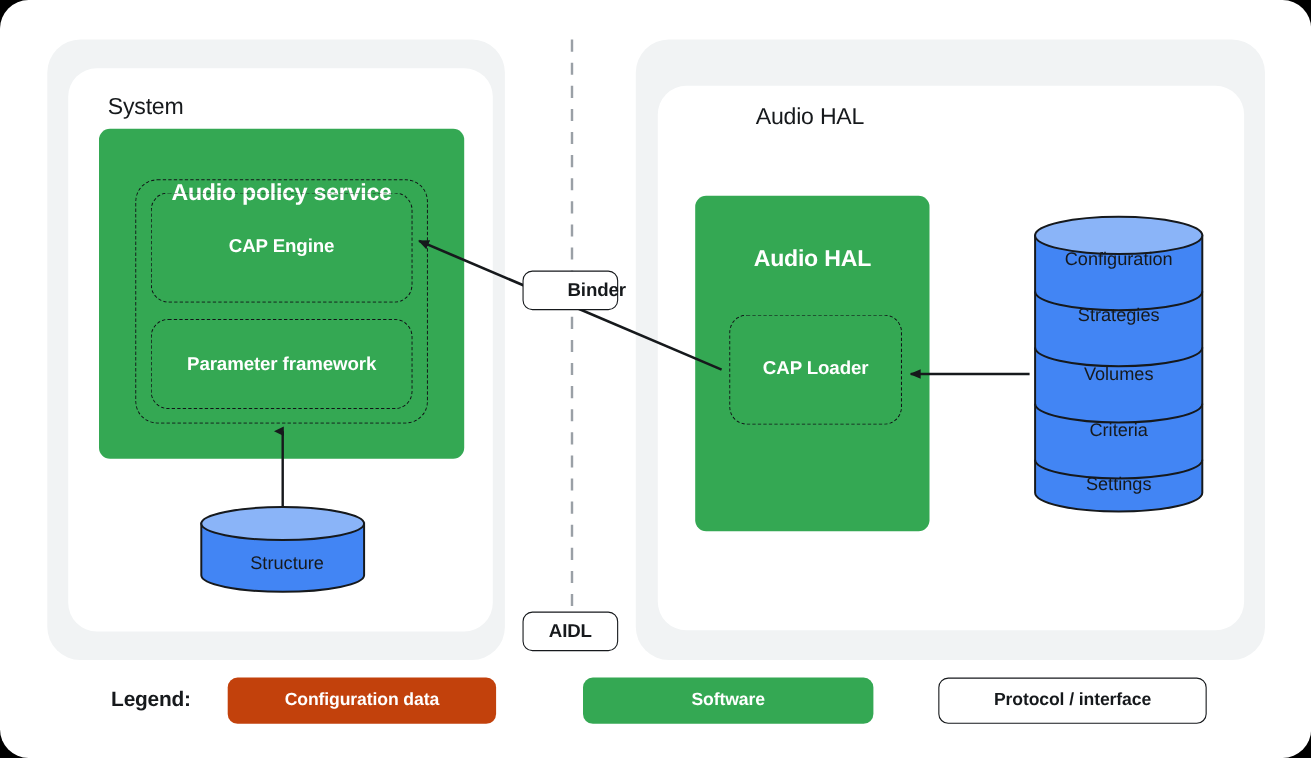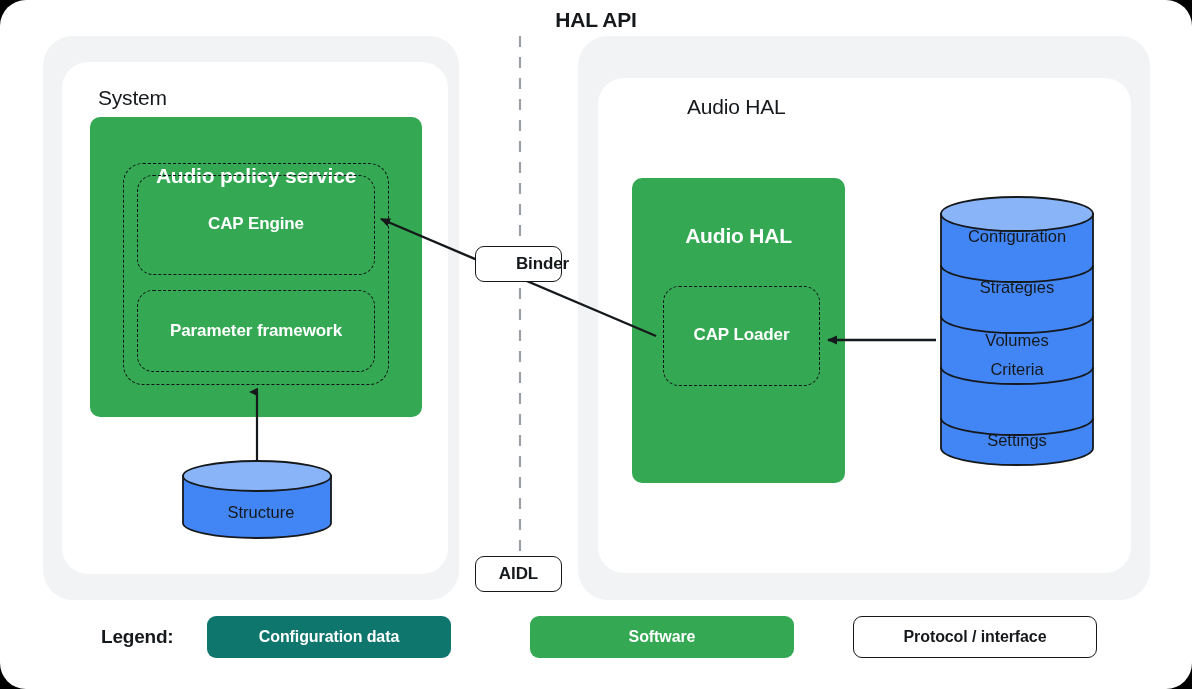--- a/index.html
+++ b/index.html
@@ -102,39 +102,38 @@
     border-radius: 9px;
     display: flex;
     align-items: center;
     justify-content: center;
     font-size: 16px;
     font-weight: bold;
     letter-spacing: -0.1px;
     box-sizing: border-box;
     white-space: nowrap;
   }
-  .chip-blue { background: #0f766e; color: #ffffff; }
+  .chip-blue { background: #c2410c; color: #ffffff; }
   .chip-green { background: #34A853; color: #ffffff; }
   .chip-white { background: #ffffff; color: #16191c; border: 1.6px solid #16191c; }
 
   
   .cyl-text {
     color: #16191c;
     font-size: 16.5px;
     text-align: center;
     white-space: nowrap;
   }
   svg { overflow: visible; }
 </style>
 </head>
 <body>
 
 <div id="root">
 
-  <div class="abs diagram-title" style="left:0; top:8px;">HAL API</div>
 
   <div class="abs grey-panel" style="left:43px; top:36px; width:416px; height:564px;"></div>
   <div class="abs white-panel" style="left:62px; top:62px; width:386px; height:512px;"></div>
 
   <div class="abs section-title" style="left:98px; top:86px;">System</div>
 
   <div class="abs green-box" style="left:90px; top:117px; width:332px; height:300px;">
     <div class="green-label" style="position:absolute; left:0; top:15px;">Audio policy service</div>
   </div>
 
@@ -184,21 +183,21 @@
     <path d="M11 22 L11 256 A76 17 0 0 0 163 256 L163 22 Z" fill="#4285F4" stroke="#16191c" stroke-width="1.8"></path>
     <ellipse cx="87" cy="22" rx="76" ry="17" fill="#8AB4F8" stroke="#16191c" stroke-width="1.8"></ellipse>
     <path d="M11 73 A76 17 0 0 0 163 73" fill="none" stroke="#16191c" stroke-width="1.8"></path>
     <path d="M11 124 A76 17 0 0 0 163 124" fill="none" stroke="#16191c" stroke-width="1.8"></path>
     <path d="M11 175 A76 17 0 0 0 163 175" fill="none" stroke="#16191c" stroke-width="1.8"></path>
     <path d="M11 226 A76 17 0 0 0 163 226" fill="none" stroke="#16191c" stroke-width="1.8"></path>
   </svg>
   <div class="abs cyl-text" style="left:941px; top:227px; width:152px;">Configuration</div>
   <div class="abs cyl-text" style="left:941px; top:278px; width:152px;">Strategies</div>
   <div class="abs cyl-text" style="left:941px; top:331px; width:152px;">Volumes</div>
-  <div class="abs cyl-text" style="left:941px; top:360px; width:152px;">Criteria</div>
+  <div class="abs cyl-text" style="left:941px; top:382px; width:152px;">Criteria</div>
   <div class="abs cyl-text" style="left:941px; top:431px; width:152px;">Settings</div>
 
   <svg class="abs" style="left:0; top:0;" width="1192" height="689">
     <defs>
       <marker id="arrHead" markerWidth="10" markerHeight="10" refX="9" refY="5" orient="auto" markerUnits="userSpaceOnUse">
         <path d="M10 5 L0 0.6 L0 9.4 Z" fill="#16191c"></path>
       </marker>
     </defs>
 
     <line x1="656" y1="336" x2="381" y2="219" stroke="#16191c" stroke-width="2.4" marker-end="url(#arrHead)"></line>

